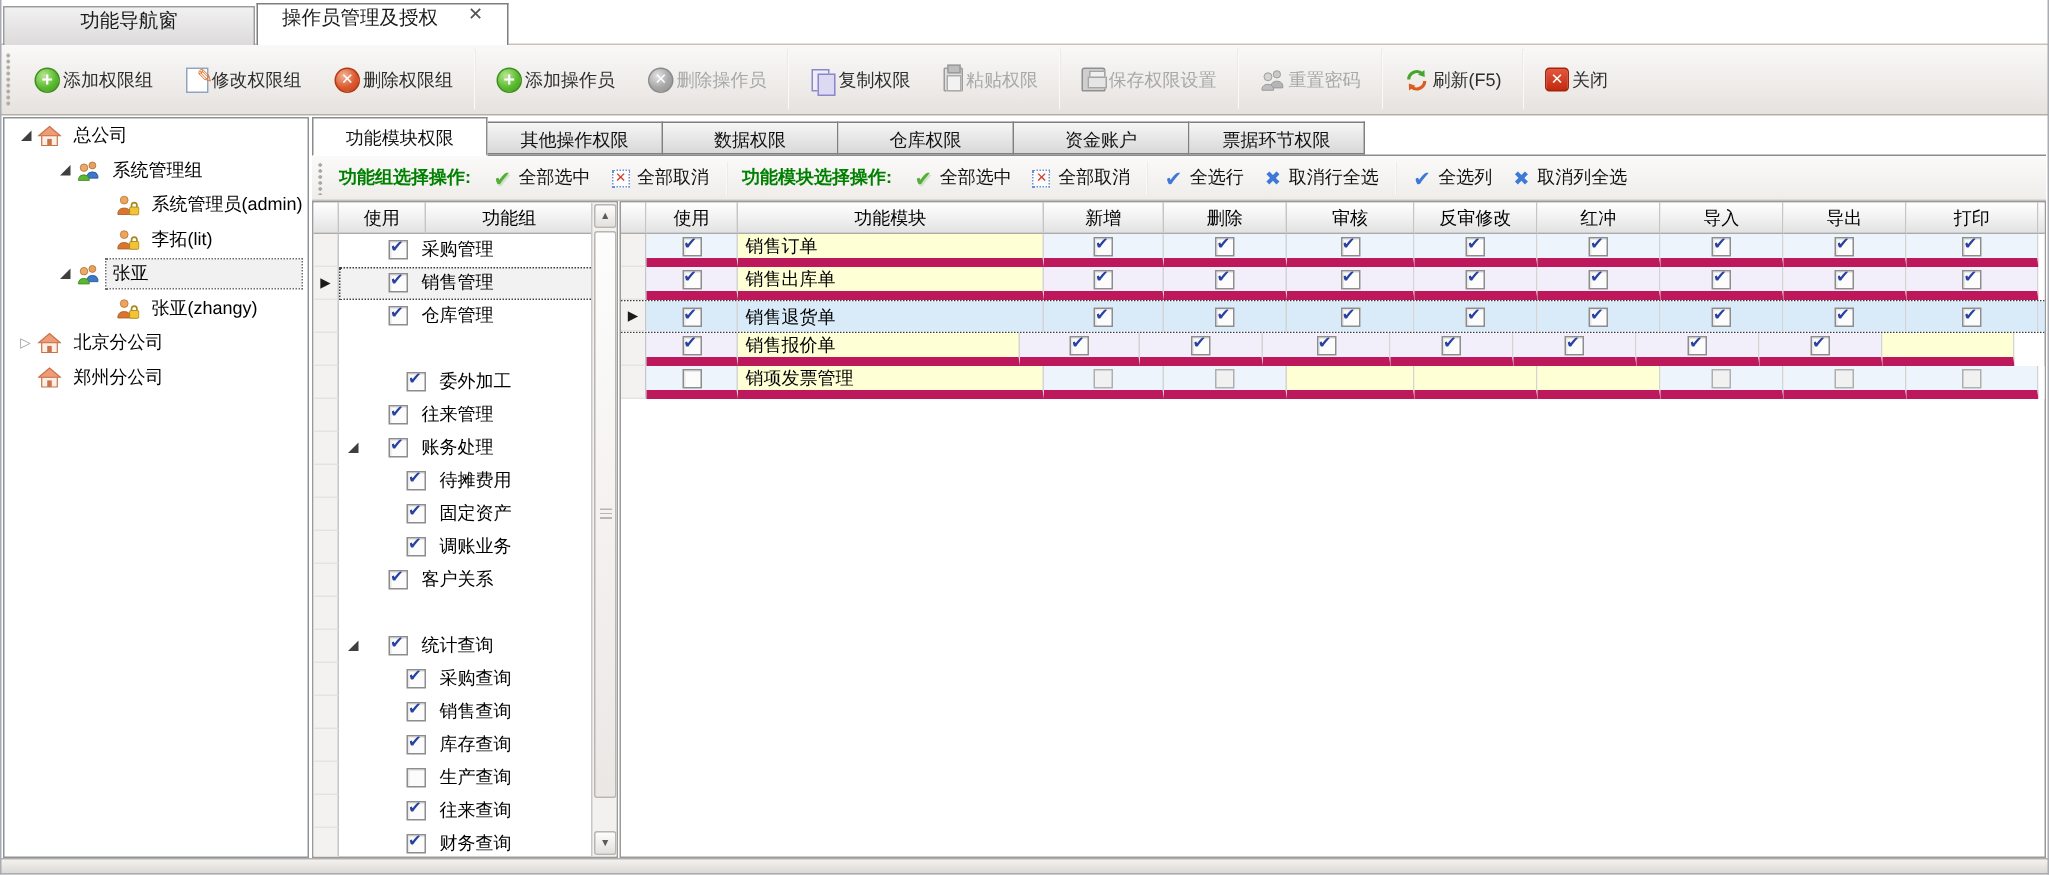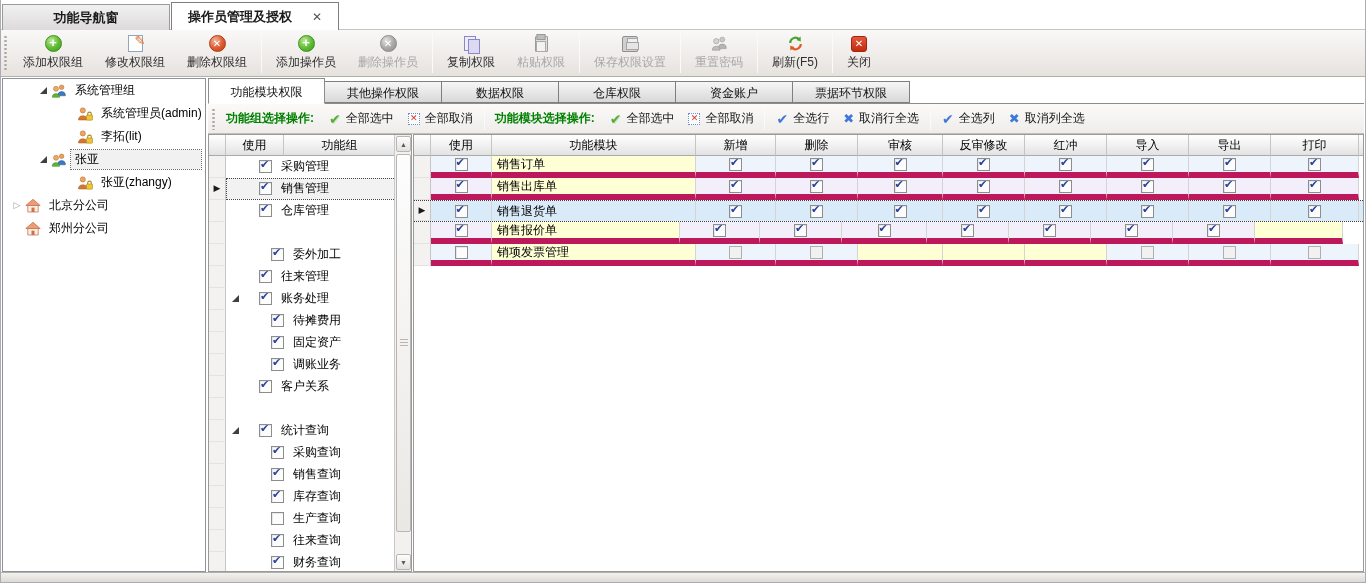--- a/index.html
+++ b/index.html
@@ -3,33 +3,33 @@
 <meta charset="utf-8">
 <style>
   html,body{margin:0;padding:0;width:1366px;height:583px;overflow:hidden;
     font-family:"Liberation Sans","DejaVu Sans",sans-serif;font-size:12px;color:#222;
     background:#FFFFFF;}
   *{box-sizing:border-box;}
   .abs{position:absolute;}
 
   
   #doc-tabstrip{position:absolute;left:0;top:0;width:1366px;height:30px;background:#FFFFFF;border-bottom:1px solid #C7C3BE;}
-  .doc-tab{position:absolute;top:4px;height:26px;display:flex;align-items:center;justify-content:center;
-    font-size:13px;color:#1A1A1A;font-weight:bold;}
+  .doc-tab{position:absolute;top:4px;height:26px;display:flex;justify-content:center;
+    font-size:13px;color:#1A1A1A;}
   #doc-tab-nav{left:2px;width:168px;background:linear-gradient(#F2F1F1,#DCDADB);border:1px solid #9B9B9B;border-bottom:none;}
   #doc-tab-main{left:171px;width:168px;top:2px;height:28px;background:#FFFFFF;border:1px solid #7E7E7E;border-bottom:none;gap:20px;}
   .doc-close{color:#555;font-size:12px;line-height:1;cursor:default;}
 
   
   #toolbar{position:absolute;left:0;top:30px;width:1366px;height:47px;
     background:linear-gradient(#FAF9F8,#ECE9E6 70%,#E6E2DE);border-bottom:1px solid #B3AFA9;
     display:flex;align-items:center;}
   .grip{width:5px;height:36px;margin:0 4px 0 3px;
     background-image:radial-gradient(circle,#ACA8A1 1px,transparent 1.4px);background-size:5px 4px;}
-  .tbtn{display:flex;flex-direction:column;align-items:center;justify-content:center;gap:2px;
+  .tbtn{display:flex;flex-direction:row;align-items:center;justify-content:center;gap:2px;
     padding:2px 11px;height:42px;}
   .tbtn .tlabel{font-size:12px;color:#2E2E2E;white-space:nowrap;}
   .tbtn.disabled .tlabel{color:#A8A8A8;}
   .tsep{width:1px;height:40px;background:#C6C2BC;border-right:1px solid #FBFAF9;margin:0 3px;}
 
   
   .ic{width:17px;height:17px;display:inline-flex;align-items:center;justify-content:center;position:relative;}
   .ic-add{border-radius:50%;background:radial-gradient(circle at 35% 30%,#B9E694,#5DBB31 55%,#3E9A1C);border:1px solid #3E8F1D;color:#FFF;font-weight:bold;font-size:13px;}
   .ic-add::after{content:"+";margin-top:-2px;}
   .ic-delred{border-radius:50%;background:radial-gradient(circle at 35% 30%,#F3B49A,#DB5A2E 55%,#C23E15);border:1px solid #B23A12;color:#FFF;font-weight:bold;font-size:10px;}
@@ -187,20 +187,31 @@
       </div>
       <span class="tsep"></span>
       <div class="tbtn">
         <span class="ic ic-close"></span>
         <span class="tlabel">关闭</span>
       </div>
     </div>
 </div>
 
 <div id="tree-panel">
+    <div class="tree-row" style="padding-left: 8px;">
+      <span class="tree-exp">
+        <span class="tri-open"></span>
+      </span>
+      <span class="tree-ico"><svg width="16" height="16" viewBox="0 0 16 16">
+          <path d="M2.8 7.2 H13.2 V14 H2.8 Z" fill="#FBEFE6" stroke="#C9734A" stroke-width="0.8"></path>
+          <path d="M8 1.3 L15.2 7.5 H0.8 Z" fill="#EE9C77" stroke="#C9734A" stroke-width="0.8"></path>
+          <rect x="6.5" y="9.6" width="3" height="4.4" fill="#C9734A"></rect>
+        </svg></span>
+      <span class="tree-label">总公司</span>
+    </div>
     <div class="tree-row" style="padding-left: 34px;">
       <span class="tree-exp">
         <span class="tri-open"></span>
       </span>
       <span class="tree-ico"><svg width="16" height="16" viewBox="0 0 16 16">
           <circle cx="10.6" cy="4.3" r="2.3" fill="#E9A05E" stroke="#A86A2E" stroke-width="0.5"></circle>
           <path d="M6.9 11.2 a3.8 3.4 0 0 1 7.4 0 l0 1.6 -7.4 0 z" fill="#3C78C8" stroke="#24508F" stroke-width="0.5"></path>
           <circle cx="5" cy="5.8" r="2.5" fill="#EDAA66" stroke="#A86A2E" stroke-width="0.5"></circle>
           <path d="M1.3 13.1 a3.7 3.3 0 0 1 7.2 0 l0 1.2 -7.2 0 z" fill="#58B832" stroke="#3A7F1E" stroke-width="0.5"></path>
         </svg></span>

